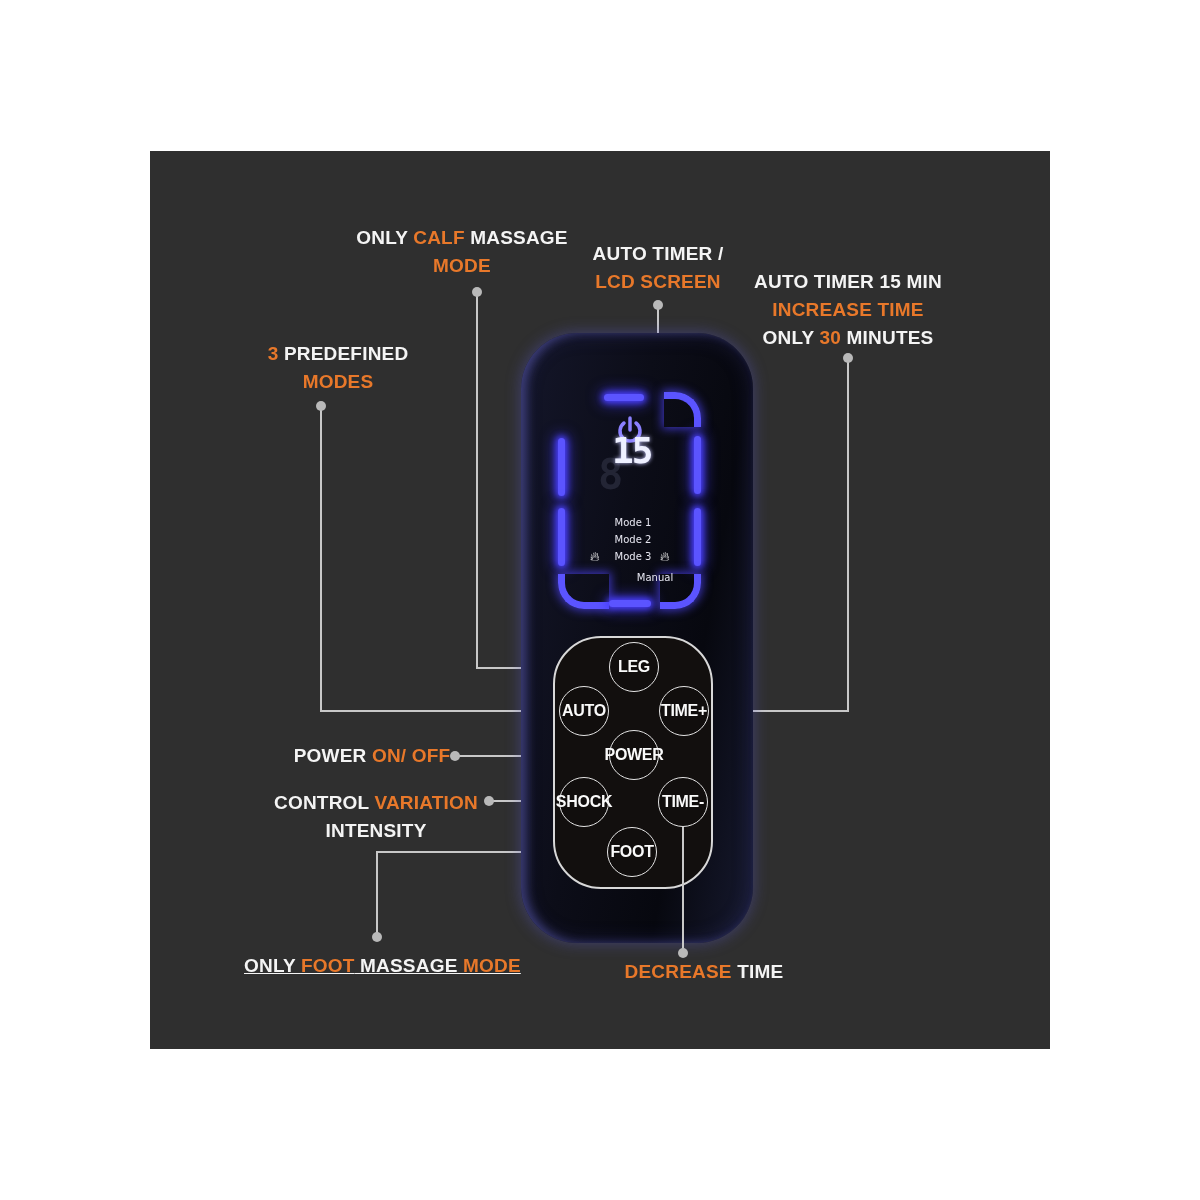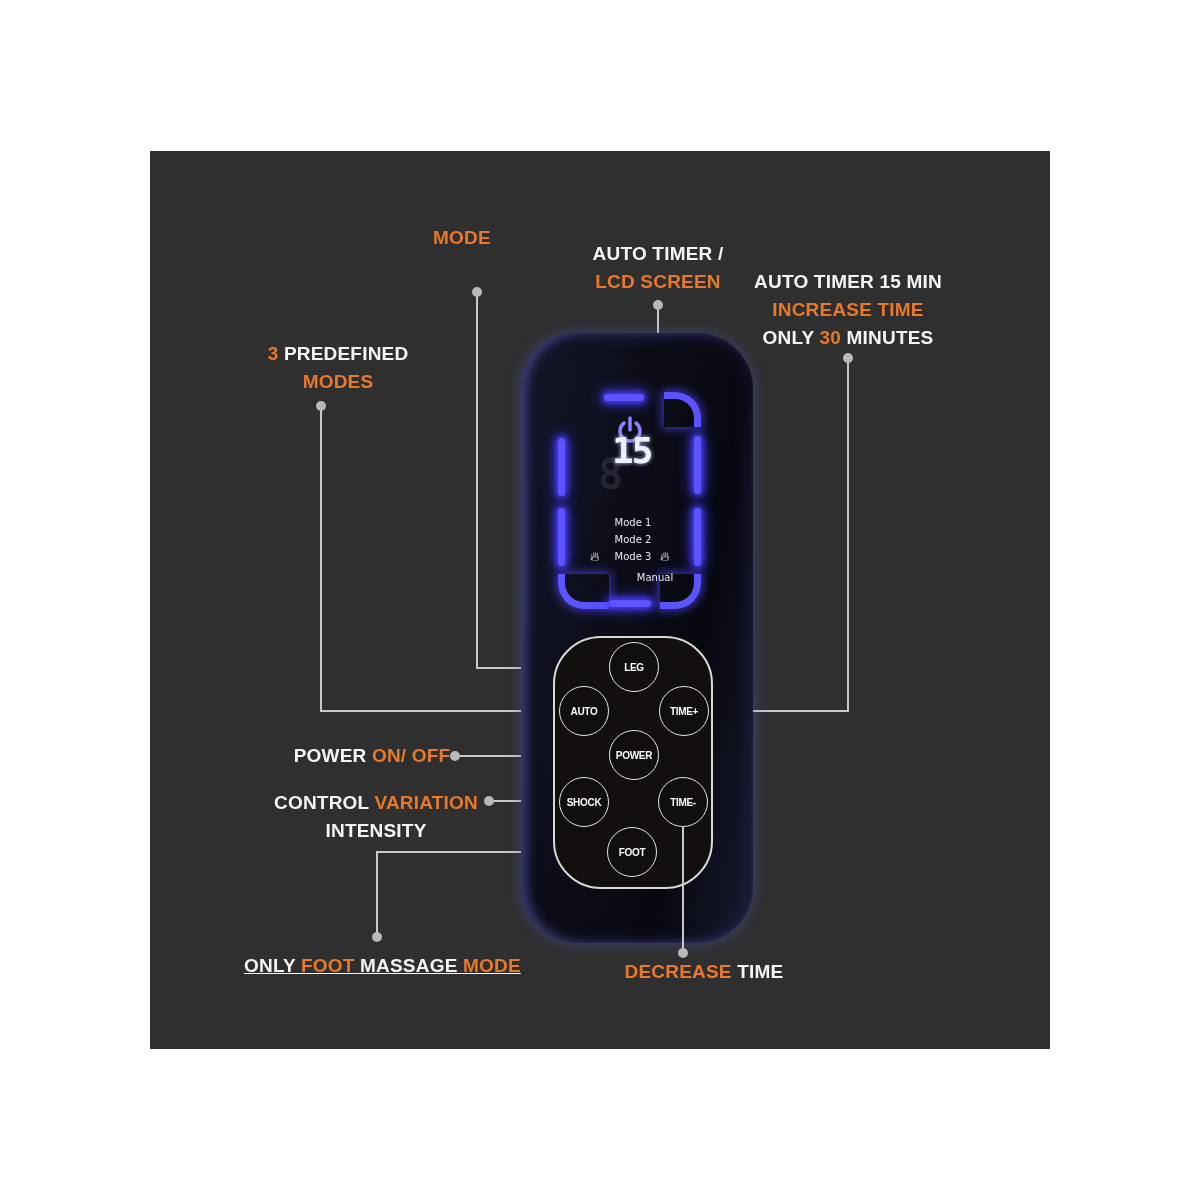--- a/index.html
+++ b/index.html
@@ -19,21 +19,21 @@
   .glow { position:absolute; background:#5b54ff; box-shadow:0 0 6px 2px #4a3fff, 0 0 14px 4px rgba(70,60,255,0.6); border-radius:6px; }
   .glowarc { position:absolute; border:7px solid #5b54ff; box-shadow:0 0 10px 2px rgba(80,70,255,0.7); }
   .seg { position:absolute; font-family:"DejaVu Sans Mono", monospace; font-weight:bold; color:#eef0ff;
          text-shadow:0 0 4px #c8c8ff; letter-spacing:-2px; }
   .seg-dim { color:#232535; text-shadow:none; }
   .mode { position:absolute; color:#e6e6f0; font-size:10px; width:60px; text-align:center; font-family:"DejaVu Sans", sans-serif; }
   .flame { position:absolute; color:#ffffff; font-size:13px; }
   .keypad { position:absolute; left:553px; top:636px; width:160px; height:253px; border:2px solid #d8d8d8; border-radius:48px;
             background:#120f0e; box-sizing:border-box; }
   .btn { position:absolute; width:50px; height:50px; border:1.5px solid #e5e5e5; border-radius:50%; background:#110e0d;
-         color:#fafafa; font-family:"Liberation Sans Narrow","Liberation Sans", sans-serif; font-weight:bold; font-size:10px;
+         color:#fafafa; font-family:"Liberation Sans Narrow","Liberation Sans", sans-serif; font-weight:bold; font-size:16px;
          display:flex; align-items:center; justify-content:center; box-sizing:border-box; letter-spacing:-0.3px; cursor:pointer; }
 </style>
 </head>
 <body>
 
 <div class="panel"></div>
 
 <div class="line" style="left:476px;top:292px;width:2px;height:376px;"></div>
 <div class="line" style="left:476px;top:667px;width:134px;height:2px;"></div>
 <div class="dot" style="left:472px;top:287px;"></div>
@@ -93,20 +93,21 @@
 <div class="btn" style="left:659px;top:686px;">TIME+</div>
 <div class="btn" style="left:609px;top:730px;">POWER</div>
 <div class="btn" style="left:559px;top:777px;text-align:center;">SHOCK</div>
 <div class="btn" style="left:658px;top:777px;">TIME-</div>
 <div class="btn" style="left:607px;top:827px;">FOOT</div>
 
 <div class="line" style="left:682px;top:827px;width:2px;height:124px;"></div>
 <div class="dot" style="left:678px;top:948px;"></div>
 
 <div class="lbl" style="left:352px;top:224px;width:220px;">
+  <div><span>ONLY </span><span class="hl">CALF</span><span> MASSAGE</span></div>
     <div><span class="hl">MODE</span></div>
 </div>
 <div class="lbl" style="left:578px;top:240px;width:160px;">
   <div><span>AUTO TIMER /</span></div>
     <div><span class="hl">LCD SCREEN</span></div>
 </div>
 <div class="lbl" style="left:748px;top:268px;width:200px;">
   <div><span>AUTO TIMER 15 MIN</span></div>
     <div><span class="hl">INCREASE TIME</span></div>
     <div><span>ONLY </span><span class="hl">30</span><span> MINUTES</span></div>

